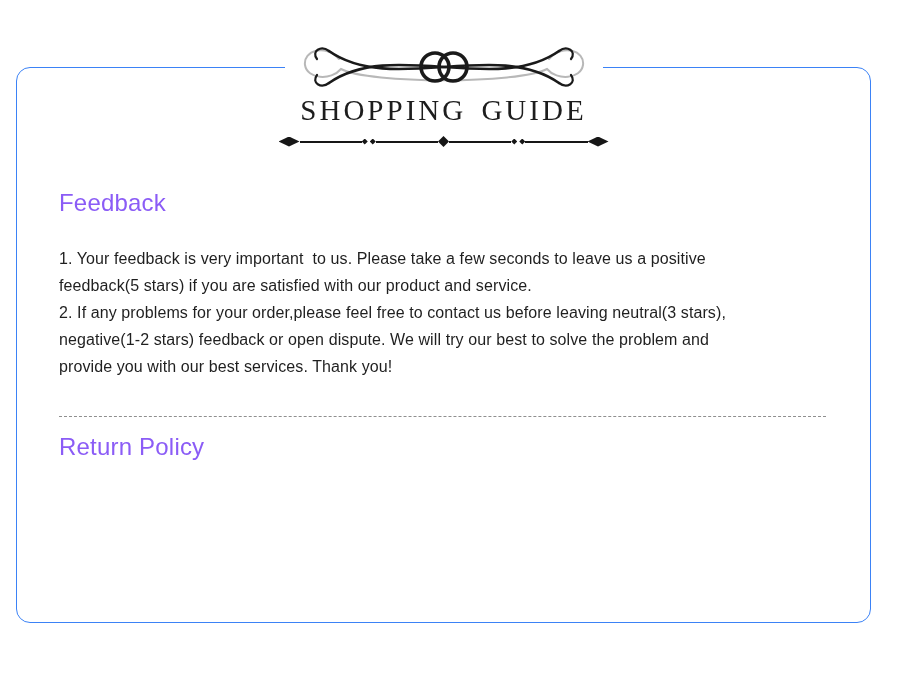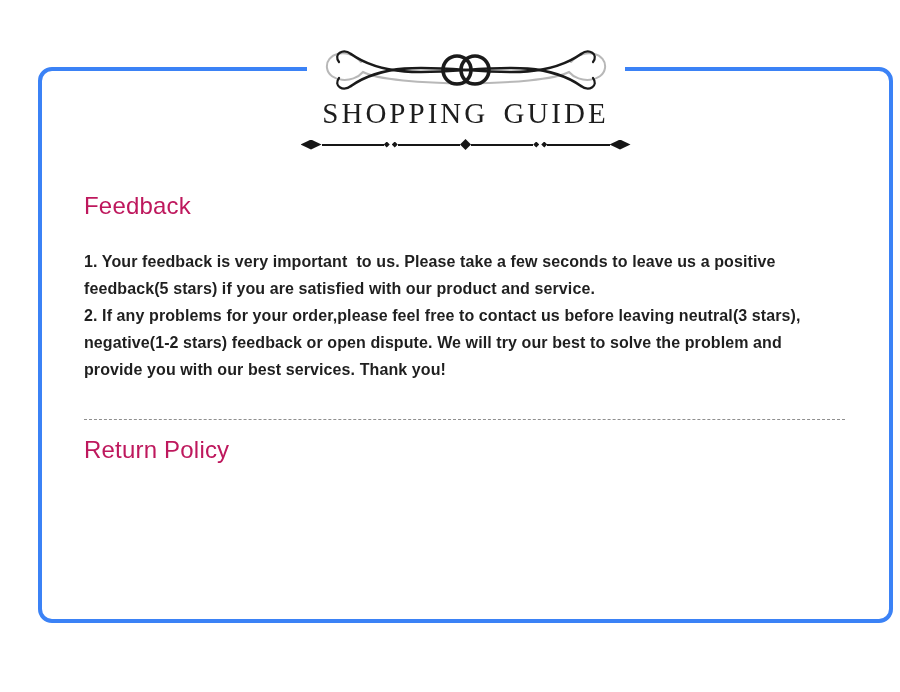--- a/index.html
+++ b/index.html
@@ -1,23 +1,23 @@
 <!DOCTYPE html>
 <html><head>
 <meta charset="utf-8">
 <style>
   * { box-sizing: border-box; margin: 0; padding: 0; }
   html, body { width: 900px; height: 692px; background: #ffffff; overflow: hidden; }
   body { font-family: "Liberation Sans", "DejaVu Sans", sans-serif; position: relative; }
 
   .card {
     position: absolute;
-    left: 38px; top: 67px;
+    left: 16px; top: 67px;
     width: 855px; height: 556px;
-    border: 4px solid #3b82f6;
+    border: 1px solid #3b82f6;
     border-radius: 14px;
     background: #ffffff;
   }
 
   .ornament {
     position: absolute;
     top: -31px;
     left: 50%;
     transform: translateX(-50%);
     background: #ffffff;
@@ -50,33 +50,33 @@
   .dd-mid { width: 11px; height: 11px; }
   .dd-sm  { width: 6px;  height: 6px; }
   .dd-sm + .dd-sm { margin-left: 2px; }
 
   .content { padding: 0 44px 0 42px; }
 
   .section-heading {
     font-size: 24px;
     font-weight: 400;
     line-height: 28px;
-    color: #be185d;
+    color: #8b5cf6;
     letter-spacing: 0.2px;
   }
   .heading-feedback { margin-top: 42px; }
   .heading-return   { margin-top: 16px; }
 
   .body-text {
     font-size: 16px;
     color: #1f1f1f;
     white-space: pre-line;
     letter-spacing: 0.1px;
   }
-  .feedback-text { margin-top: 28px; line-height: 27px; font-weight: bold; }
+  .feedback-text { margin-top: 28px; line-height: 27px; }
   .return-text   { margin-top: 19px; line-height: 28px; }
 
   .dashed-divider {
     margin-top: 36px;
     height: 0;
     border-top: 1px dashed #8f8f8f;
   }
 </style>
 </head>
 <body>

